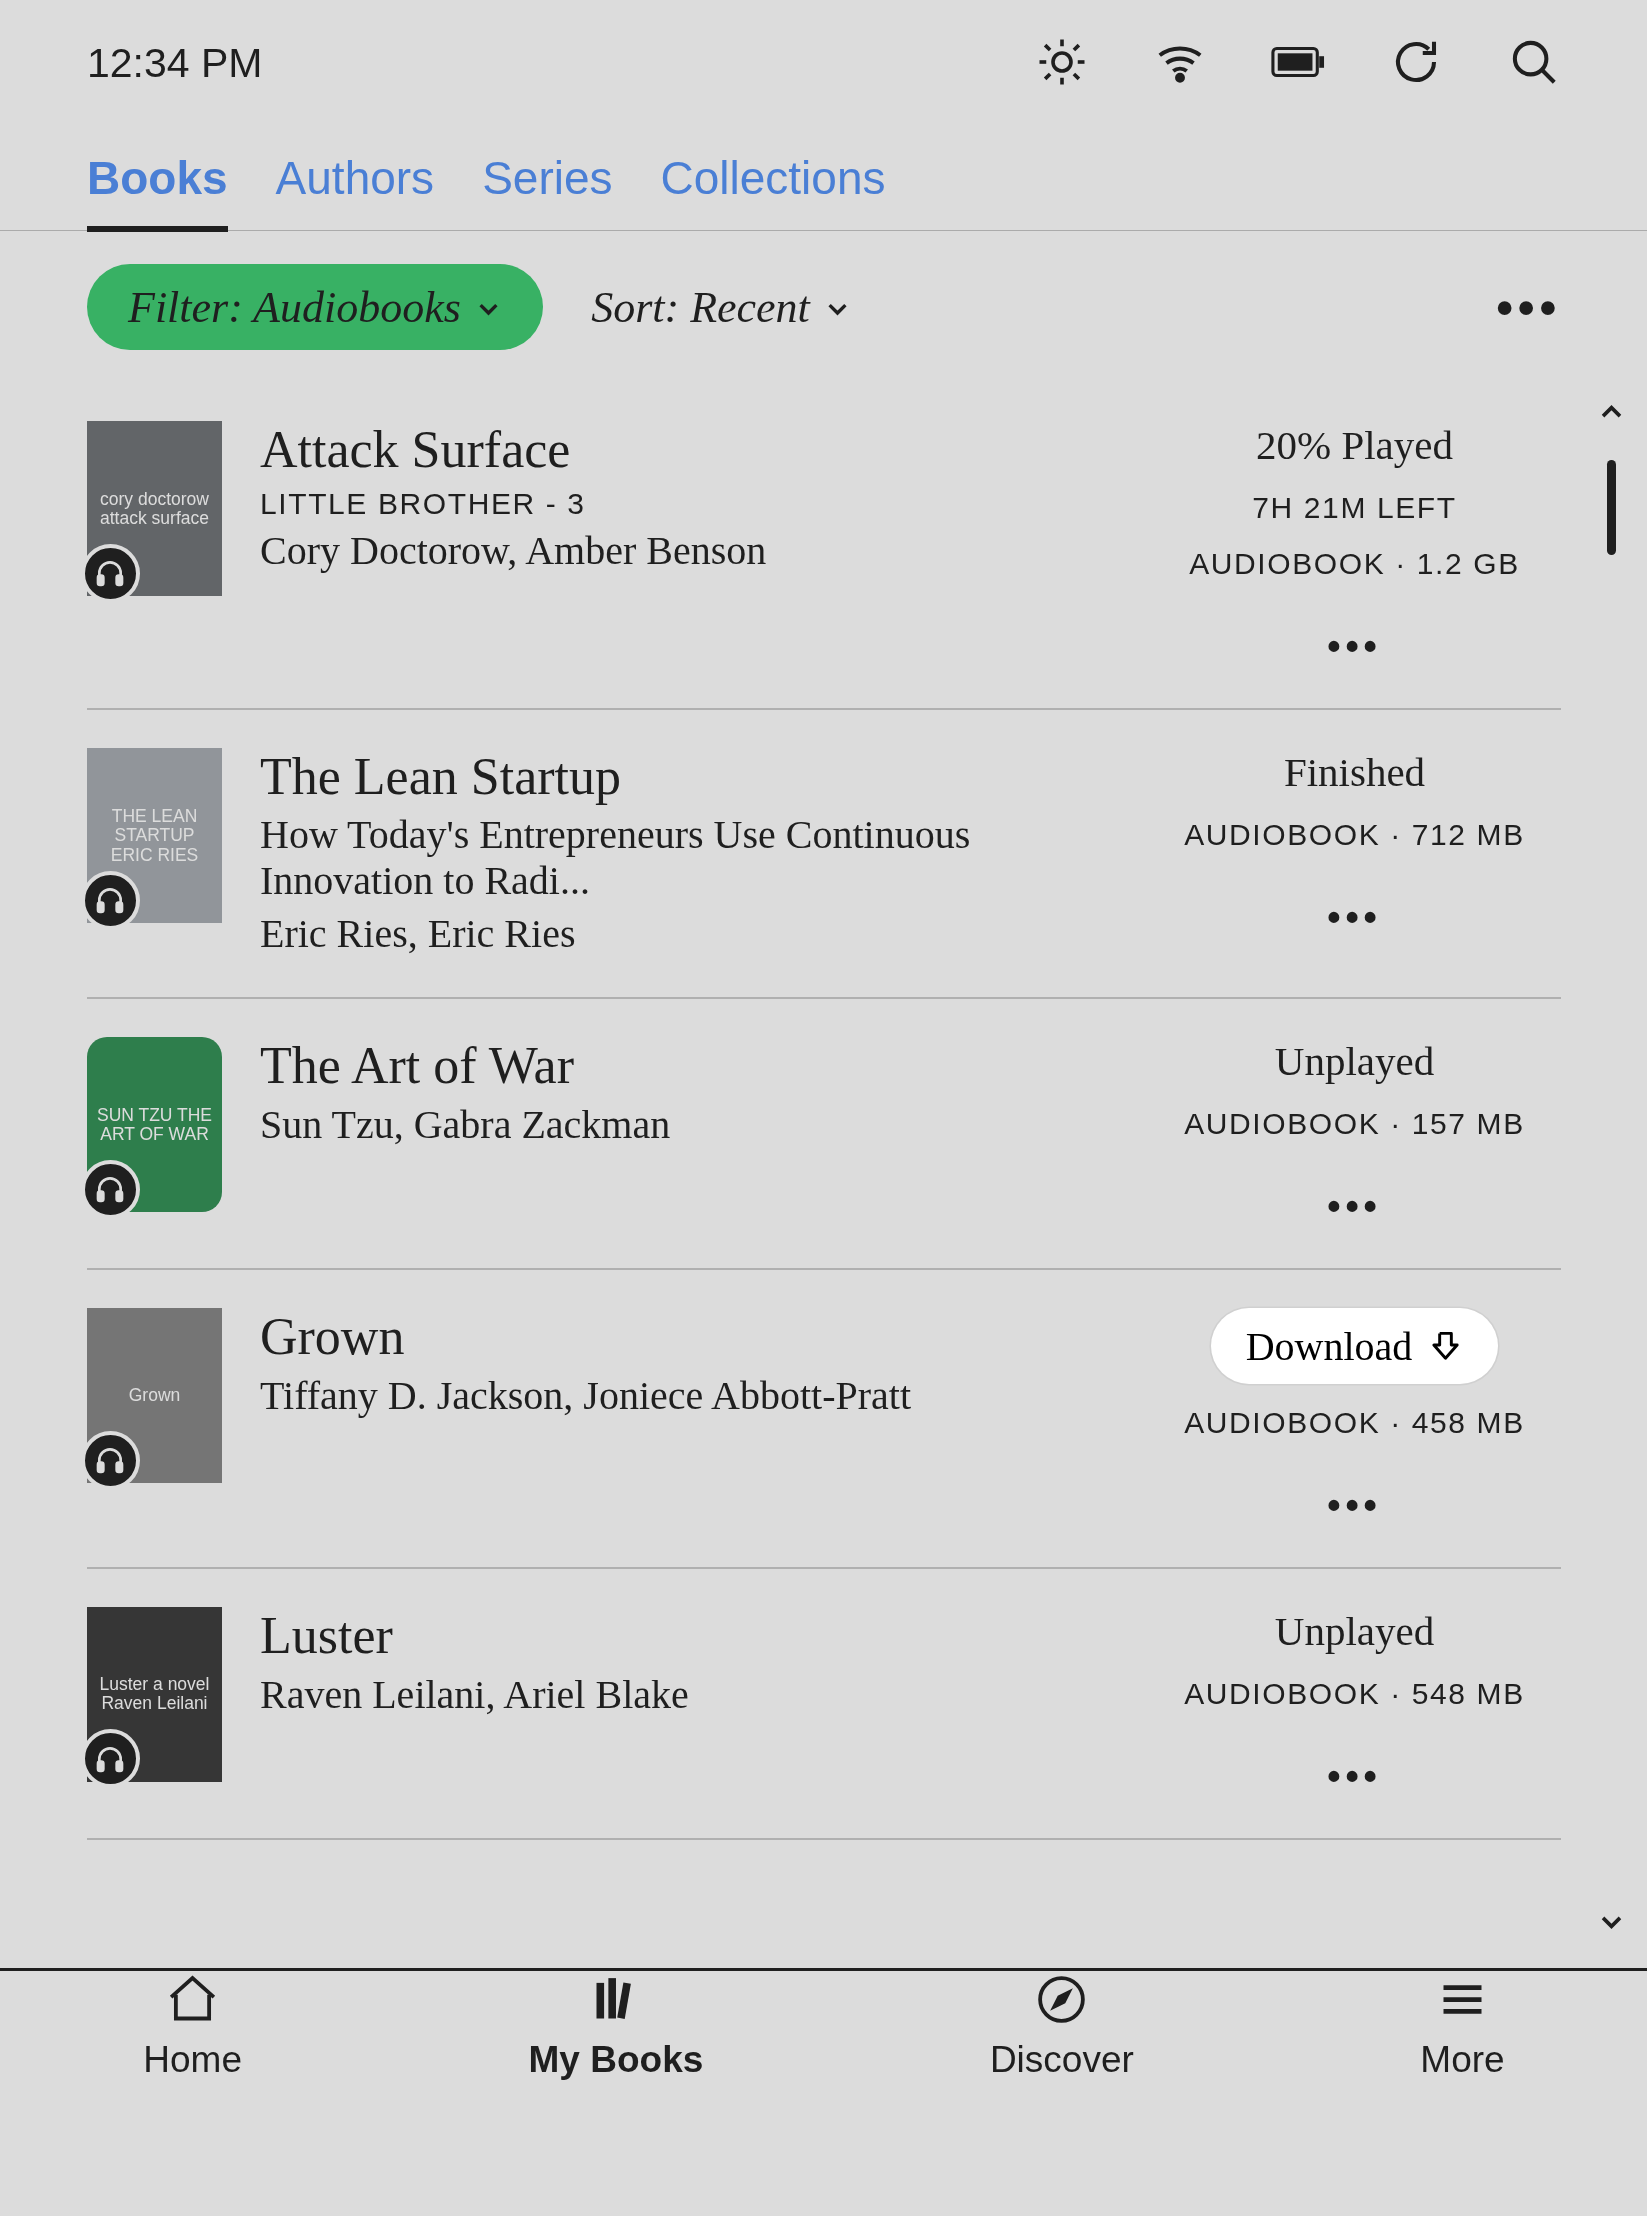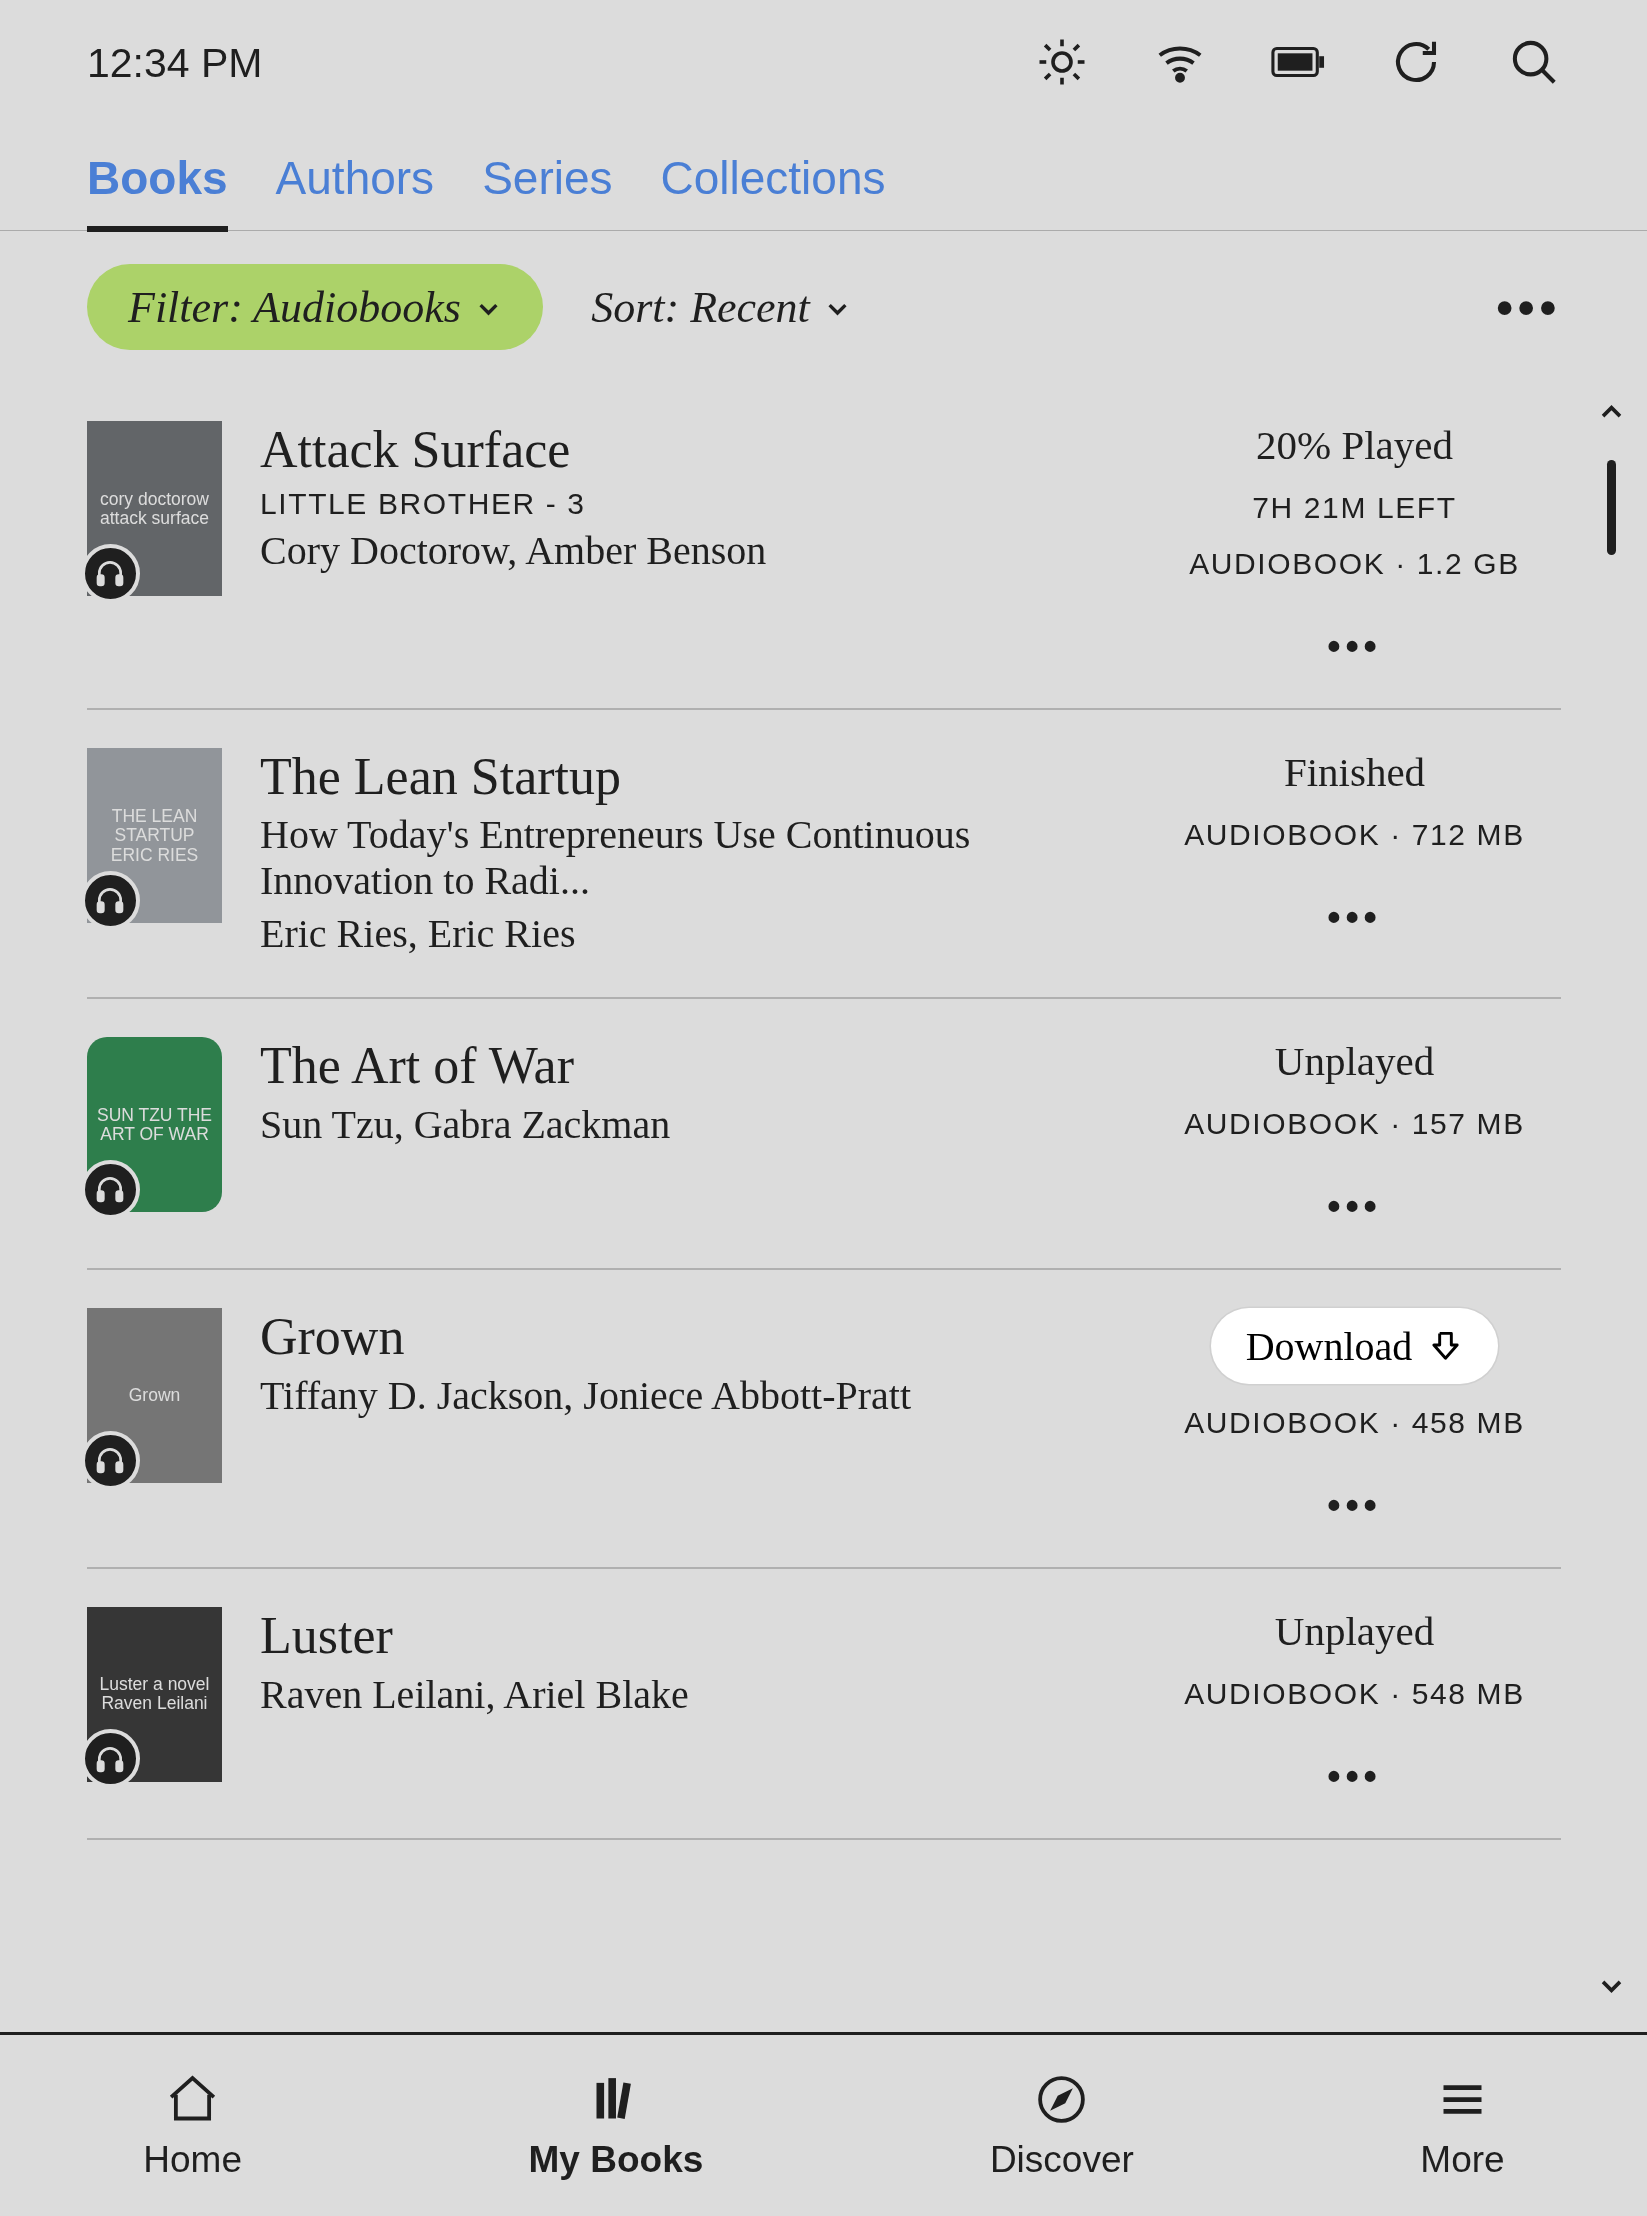--- a/index.html
+++ b/index.html
@@ -50,21 +50,21 @@
   .tab.active{font-weight:700;}
   .tab.active::after{
     content:"";position:absolute;left:0;right:0;bottom:-1.6px;height:6.4px;background:#000;
   }
   
   .controls-row{
     display:flex;align-items:center;gap:48px;
     padding:33px 87px 33px 87px;
   }
   .filter-pill{
-    background:#bef264;border-radius:48px;
+    background:#22c55e;border-radius:48px;
     padding:17.5px 41px;font-size:44px;font-style:italic;
     display:flex;align-items:center;gap:14.3px;
   }
   .sort-control{
     font-size:44px;font-style:italic;display:flex;align-items:center;gap:14.3px;
   }
   .controls-spacer{flex:1;}
   .more-dots-big{font-size:48px;letter-spacing:4.8px;font-weight:900;font-family:Arial,sans-serif;}
   .chev{display:inline-block;}
   .chev svg{width:27px;height:27px;}
@@ -117,22 +117,22 @@
   
   .scroll-rail{
     position:absolute;right:12.7px;top:14.3px;bottom:32px;width:48px;
     display:flex;flex-direction:column;align-items:center;justify-content:space-between;
   }
   .scroll-rail svg.caret{width:29px;height:29px;}
   .scroll-track{flex:1;width:3.2px;background:transparent;position:relative;margin:9.5px 0;}
   .scroll-thumb{position:absolute;top:24px;width:9.5px;height:95px;left:-3.2px;background:#000;border-radius:4.8px;}
   
   .bottom-nav{
-    height:184px;border-top:3.2px solid #000;
-    display:flex;align-items:center;justify-content:space-around;
+    height:248px;border-top:3.2px solid #000;
+    display:flex;justify-content:space-around;
     font-family:-apple-system,Helvetica,Arial,sans-serif;
   }
   .nav-item{display:flex;flex-direction:column;align-items:center;gap:11px;}
   .nav-item svg{width:57px;height:57px;}
   .nav-label{font-size:37px;}
   .nav-item.active .nav-label{font-weight:700;}
 </style>
 </head>
 <body>
 

